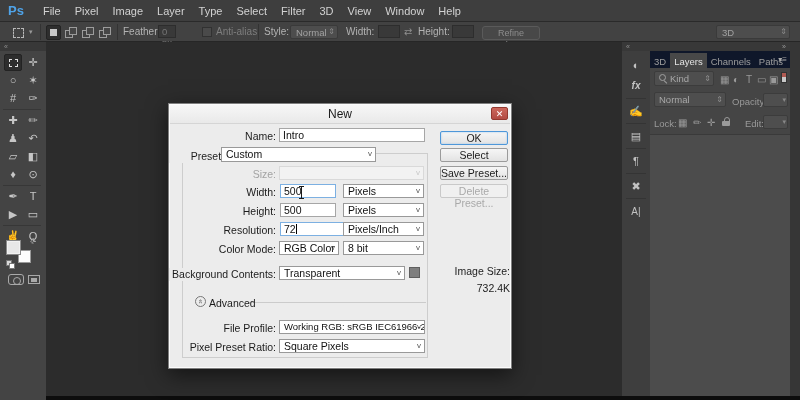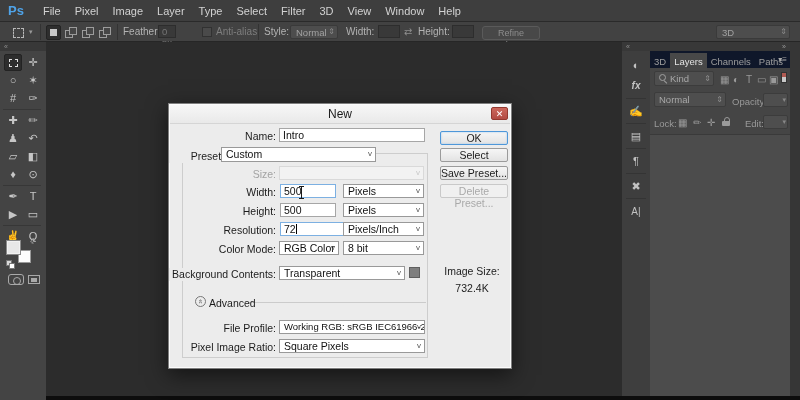--- a/index.html
+++ b/index.html
@@ -100,21 +100,21 @@
   .ddd.dis{background:#f2f2f2;border-color:#d9d9d9;color:#b5b5b5;}
   .ddd.dis .dv{color:#c9c9c9;}
   .dbtn{position:absolute;left:271px;width:68px;height:14px;background:linear-gradient(#f6f6f6,#e3e3e3);border:1px solid #9b9b9b;border-radius:2px;font-size:10.5px;color:#1c1c1c;text-align:center;line-height:12px;z-index:2;}
   .dbtn.default{border-color:#4e97d9;box-shadow:0 0 2px #9ec7ec inset;}
   .dbtn.dis{background:#f0f0f0;border-color:#c9c9c9;color:#a9a9a9;}
   .dframe{position:absolute;left:13px;top:49px;width:246px;height:205px;border:1px solid #cdcdcd;z-index:1;}
   .dswatch{position:absolute;left:240px;top:163px;width:11px;height:11px;background:#7f7f7f;border:1px solid #5f5f5f;z-index:2;}
   .adv-circle{position:absolute;left:26px;top:192px;width:11px;height:11px;border:1px solid #777;border-radius:50%;z-index:2;}
   .adv-circle span{position:absolute;left:1.5px;top:-1px;display:inline-block;font-size:8px;color:#555;transform:rotate(90deg);line-height:11px;}
   .adv-line{position:absolute;left:79px;top:198px;width:178px;height:1px;background:#cbcbcb;z-index:1;}
-  .imgsize{position:absolute;left:265px;width:76px;text-align:center;font-size:10.5px;color:#1c1c1c;z-index:2;}
+  .imgsize{position:absolute;left:265px;width:76px;text-align:right;font-size:10.5px;color:#1c1c1c;z-index:2;}
   .caretbar{display:inline-block;width:1px;height:10px;background:#000;vertical-align:-1px;}
 
   
   .ibeam{position:absolute;left:298px;top:186px;width:7px;height:13px;z-index:20;}
   .ibeam::before{content:"";position:absolute;left:3px;top:0;width:1px;height:13px;background:#1a1a1a;}
   .ibeam::after{content:"";position:absolute;left:1px;top:0;width:5px;height:1px;background:#1a1a1a;box-shadow:0 12px 0 #1a1a1a;}
 </style>
 </head>
 <body>
 
@@ -359,18 +359,18 @@
 
     <span class="adv-circle">
         <span>«</span>
       </span>
     <span class="dl" style="left:40px;top:193px;width:60px;text-align:left">Advanced</span>
     <span class="adv-line"></span>
 
     <span class="dl" style="left:0;top:218px;width:107px">File Profile:</span>
     <span class="ddd" style="left:110px;top:216px;width:146px;height:14px;font-size:9.5px"><span>Working RGB: sRGB IEC61966-2.1</span><span class="dv">v</span></span>
 
-    <span class="dl" style="left:0;top:237px;width:107px">Pixel Image Ratio:</span>
+    <span class="dl" style="left:0;top:237px;width:107px">Pixel Preset Ratio:</span>
     <span class="ddd" style="left:110px;top:235px;width:146px;height:14px"><span>Square Pixels</span><span class="dv">v</span></span>
   </div>
 
   <div class="ibeam"></div>
 </div>
 
 </body></html>

